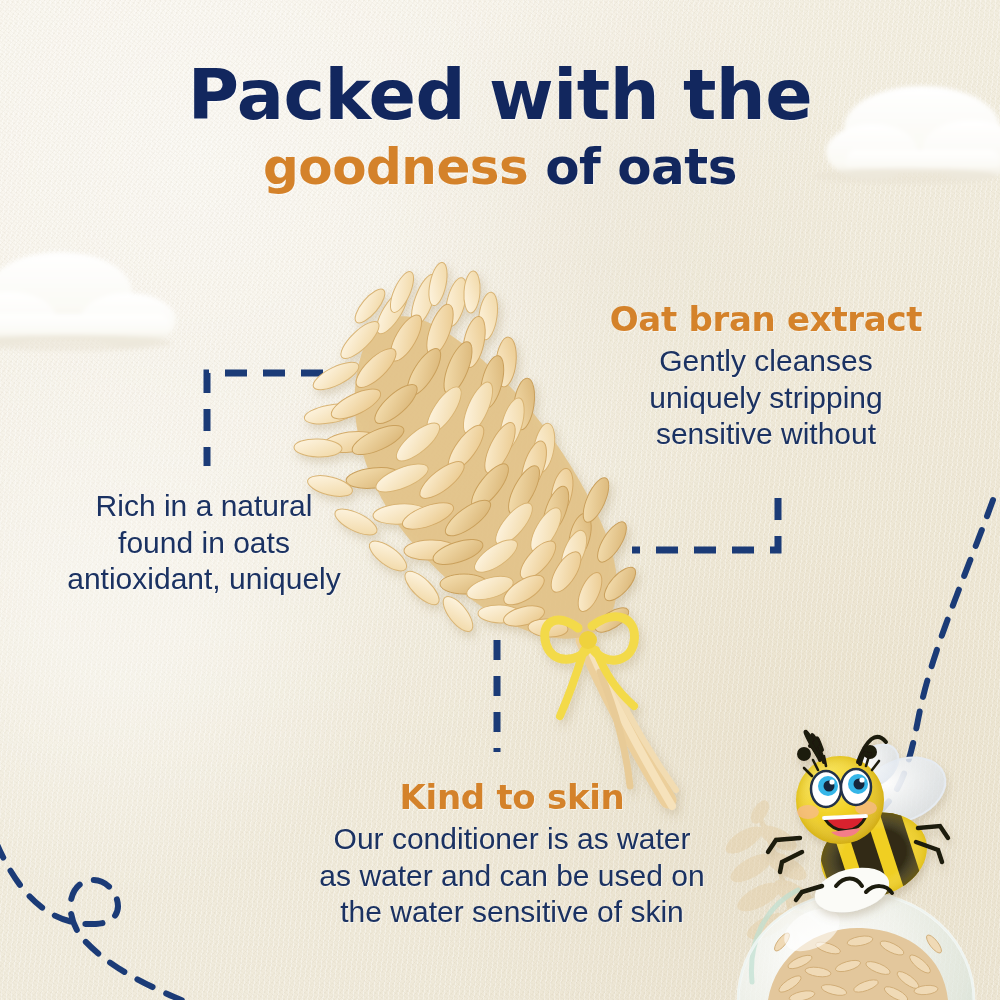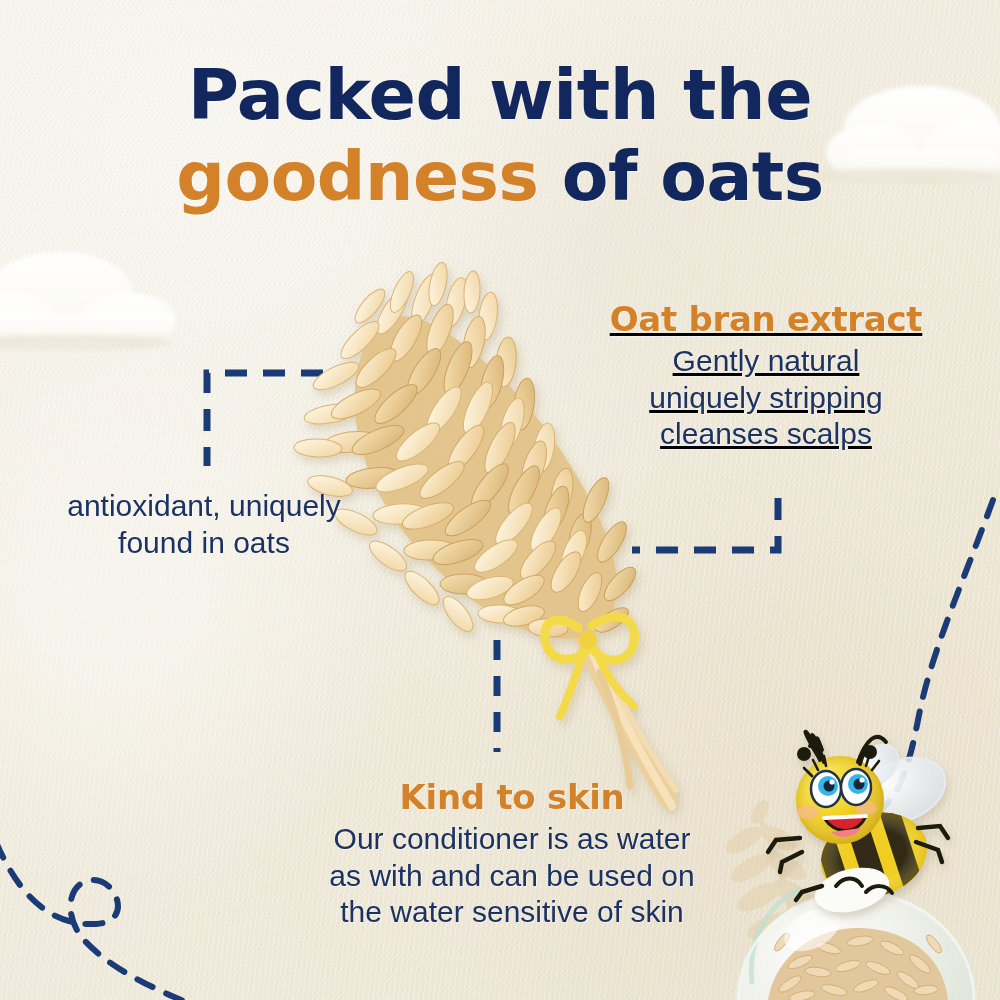--- a/index.html
+++ b/index.html
@@ -37,21 +37,21 @@
   svg.layer{z-index:2;}
   .txt{position:absolute;z-index:5;}
 
   
   #headline{
     left:0;right:0;top:60px;text-align:center;
     line-height:1.0;
   }
   .hl-line{display:block;white-space:nowrap;}
   .hl-line1{font-size:70px;}
-  .hl-line2{font-size:68px;margin-top:12px;}
+  .hl-line2{font-size:50px;margin-top:12px;}
   .navy-hl{
     color:#12275e;font-weight:700;letter-spacing:-.5px;
     font-family:"DejaVu Sans","Liberation Sans",sans-serif;
     text-shadow:1px 1px 0 rgba(255,255,255,.55);
   }
   .orange-hl{
     color:#d4822a;font-weight:700;letter-spacing:-.5px;
     font-family:"DejaVu Sans","Liberation Sans",sans-serif;
     text-shadow:1px 1px 0 rgba(255,255,255,.55);
   }
@@ -63,21 +63,21 @@
     font-family:"DejaVu Sans","Liberation Sans",sans-serif;
     font-size:34px;line-height:1.12;letter-spacing:-.3px;
     text-shadow:1px 1px 0 rgba(255,255,255,.5);
   }
   .co-body{
     color:#1b3262;font-weight:400;
     font-family:"Liberation Sans",sans-serif;
     font-size:30px;line-height:1.22;margin-top:5px;
     text-shadow:1px 1px 0 rgba(255,255,255,.45);
   }
-  #co-oatbran{left:556px;top:300px;width:420px;text-decoration:underline;}
+  #co-oatbran{left:556px;top:300px;width:420px;}
   #co-colloidal{left:14px;top:483px;width:380px;}
   #co-kindtoskin{left:256px;top:778px;width:512px;}
 </style>
 </head>
 <body>
 
 <div id="poster">
 
   <svg class="layer" viewBox="0 0 1000 1000" width="1000" height="1000" xmlns="http://www.w3.org/2000/svg">
     <defs>
@@ -408,35 +408,36 @@
   </svg>
 
   <div id="headline" class="txt">
     <span class="hl-line hl-line1 navy-hl">Packed with the</span>
     <span class="hl-line hl-line2"><span class="orange-hl">goodness</span><span class="navy-hl"> of oats</span></span>
   </div>
 
   <div id="co-oatbran" class="callout">
     <div class="co-title">Oat bran extract</div>
     <div class="co-body">
-      <div>Gently natural</div>
+      <div>Gently cleanses</div>
       <div>uniquely stripping</div>
-      <div>cleanses scalps</div>
+      <div>sensitive without</div>
     </div>
   </div>
 
   <div id="co-colloidal" class="callout">
     <div class="co-body">
+      <div>Rich in a natural</div>
+      <div>found in oats</div>
       <div>antioxidant, uniquely</div>
-      <div>found in oats</div>
     </div>
   </div>
 
   <div id="co-kindtoskin" class="callout">
     <div class="co-title">Kind to skin</div>
     <div class="co-body">
       <div>Our conditioner is as water</div>
-      <div>as with and can be used on</div>
+      <div>as water and can be used on</div>
       <div>the water sensitive of skin</div>
     </div>
   </div>
 
 </div>
 
 </body></html>

